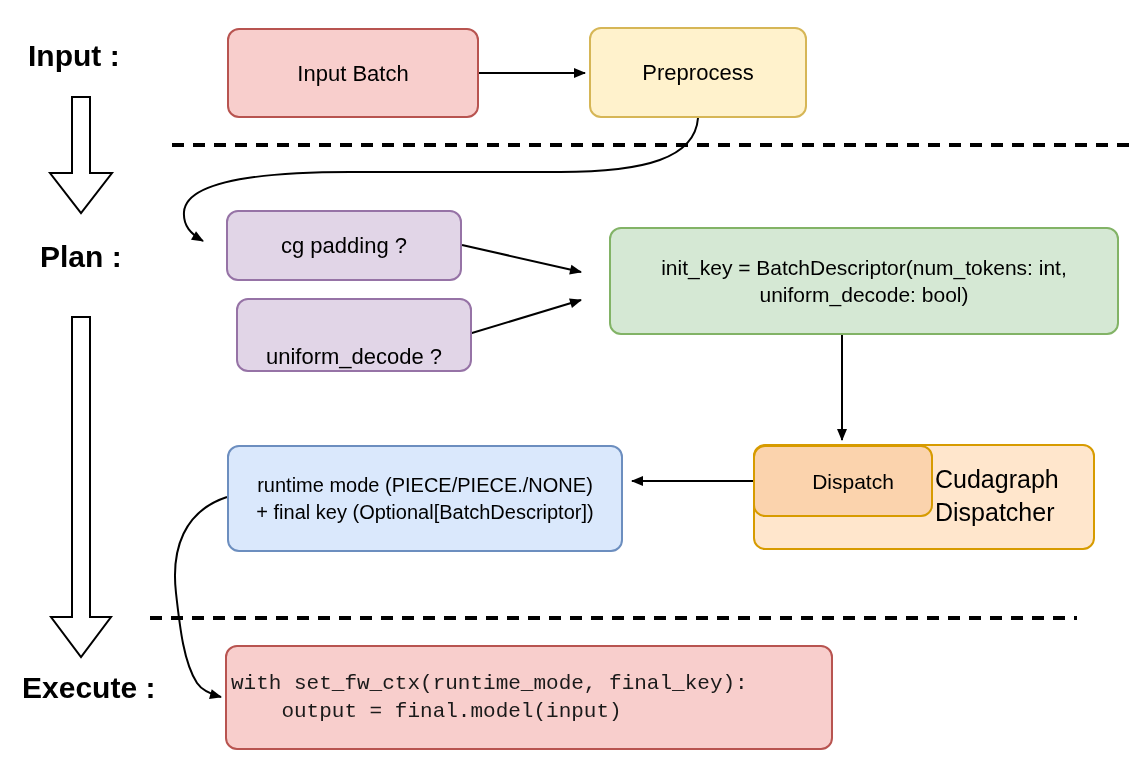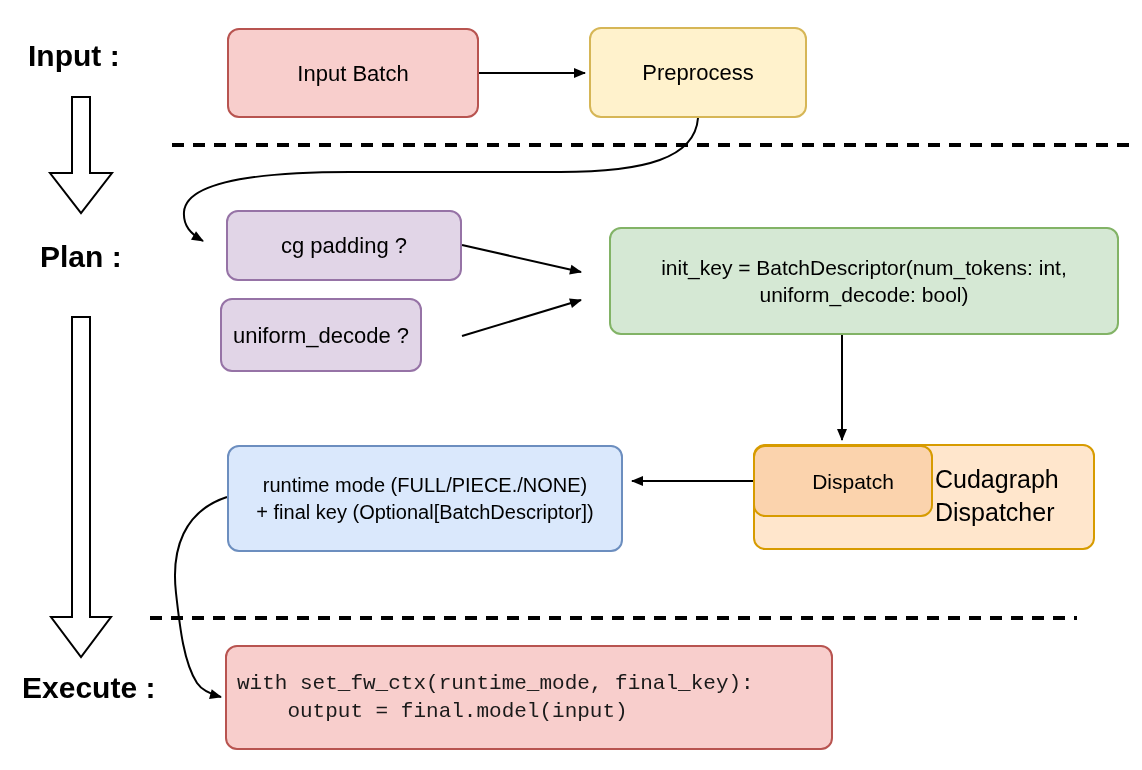--- a/index.html
+++ b/index.html
@@ -32,21 +32,21 @@
   #box-runtime-mode{font-size:20px;}
   #box-dispatch-inner{font-size:21px;z-index:3;}
   #dispatcher-label{
     position:absolute;z-index:3;left:935px;top:463px;width:160px;
     font-size:25px;line-height:33px;text-align:left;color:#000;
   }
   #box-execute-code{
     font-family:"Liberation Mono","DejaVu Sans Mono",monospace;
     font-size:21px;line-height:28px;
     align-items:flex-start;justify-content:center;
-    text-align:left;padding-left:10px;
+    text-align:left;padding-left:4px;
     color:#1a1a1a;
   }
 </style>
 </head>
 <body>
 
 <div id="canvas">
 
   <svg id="arrows" width="1142" height="770" viewBox="0 0 1142 770">
     <defs>
@@ -80,42 +80,42 @@
   </div>
 
   <div class="box" style="left: 589px; top: 27px; width: 218px; height: 91px; background-color: rgb(255, 242, 204); border-color: rgb(214, 182, 86);">
     <div class="ln">Preprocess</div>
   </div>
 
   <div class="box" style="left: 226px; top: 210px; width: 236px; height: 71px; background-color: rgb(225, 213, 231); border-color: rgb(150, 115, 166);">
     <div class="ln">cg padding ?</div>
   </div>
 
-  <div class="box" style="left: 220px; top: 298px; width: 202px; height: 74px; background-color: rgb(225, 213, 231); border-color: rgb(150, 115, 166);">
+  <div class="box" style="left: 236px; top: 298px; width: 236px; height: 74px; background-color: rgb(225, 213, 231); border-color: rgb(150, 115, 166); justify-content: flex-end;">
     <div class="ln">uniform_decode ?</div>
   </div>
 
   <div class="box" id="box-init-key" style="left: 587px; top: 227px; width: 510px; height: 108px; background-color: rgb(213, 232, 212); border-color: rgb(130, 179, 102);">
     <div class="ln">init_key = BatchDescriptor(num_tokens: int,</div>
     <div class="ln">uniform_decode: bool)</div>
   </div>
 
   <div class="box" style="left: 753px; top: 444px; width: 342px; height: 106px; background-color: rgb(255, 230, 204); border-color: rgb(215, 155, 0);">
   </div>
   <div id="dispatcher-label">
     <div class="ln">Cudagraph</div>
     <div class="ln">Dispatcher</div>
   </div>
 
   <div class="box" id="box-dispatch-inner" style="left: 753px; top: 445px; width: 180px; height: 72px; background-color: rgb(251, 211, 173); border-color: rgb(215, 155, 0); padding-left: 20px;">
     <div class="ln">Dispatch</div>
   </div>
 
   <div class="box" id="box-runtime-mode" style="left: 227px; top: 445px; width: 396px; height: 107px; background-color: rgb(218, 232, 252); border-color: rgb(108, 142, 191);">
-    <div class="ln">runtime mode (FULL/PIECE./NONE)</div>
+    <div class="ln">runtime mode (PIECE/PIECE./NONE)</div>
     <div class="ln">+ final key (Optional[BatchDescriptor])</div>
   </div>
 
   <div class="box" id="box-execute-code" style="left: 225px; top: 645px; width: 608px; height: 105px; background-color: rgb(248, 206, 204); border-color: rgb(184, 84, 80);">
     <div class="ln">with set_fw_ctx(runtime_mode, final_key):</div>
     <div class="ln">    output = final.model(input)</div>
   </div>
 
 </div>
 

